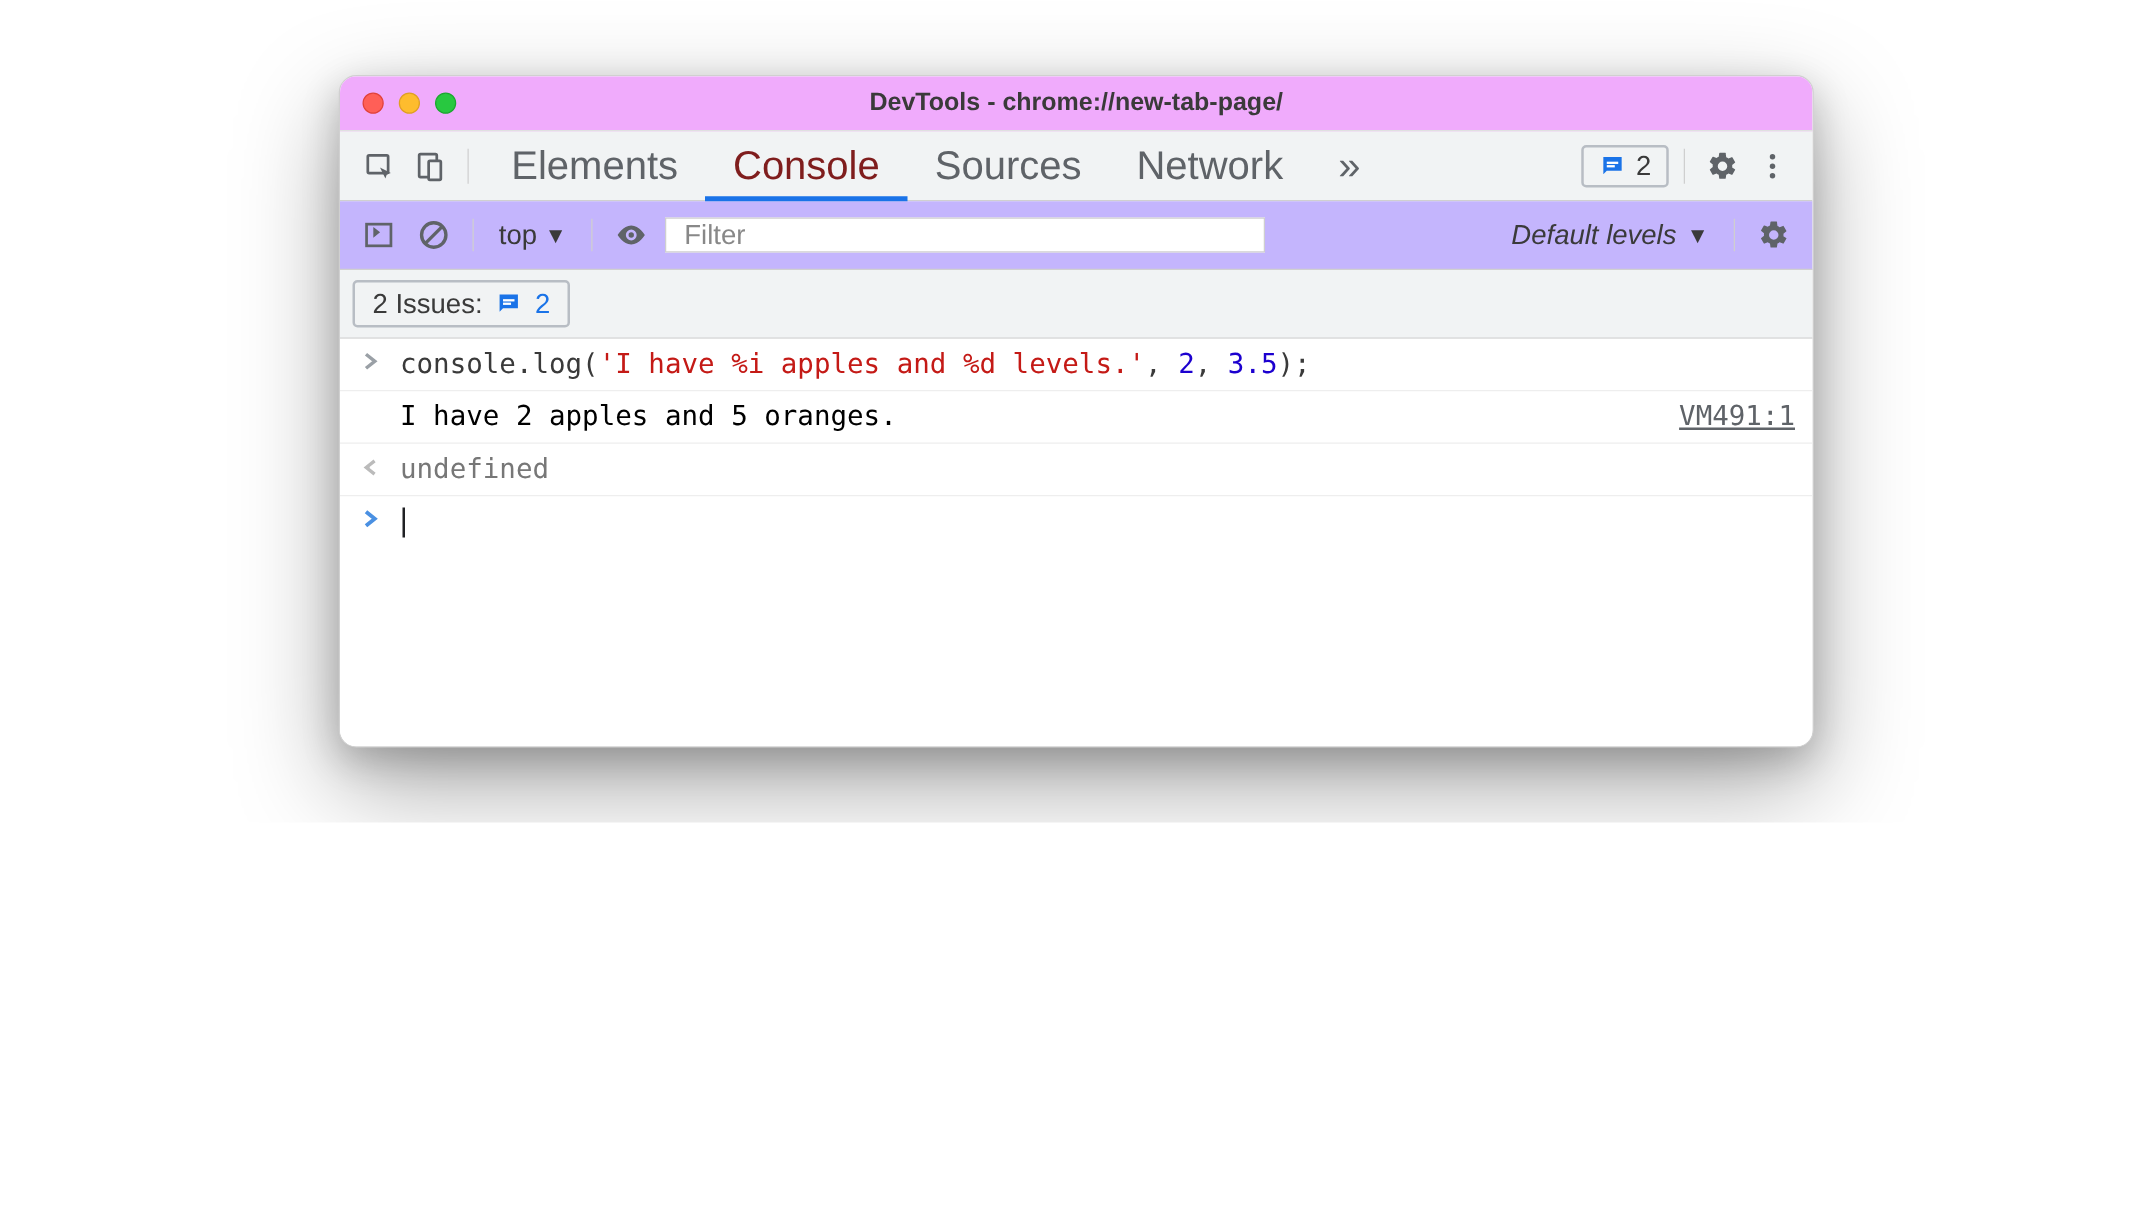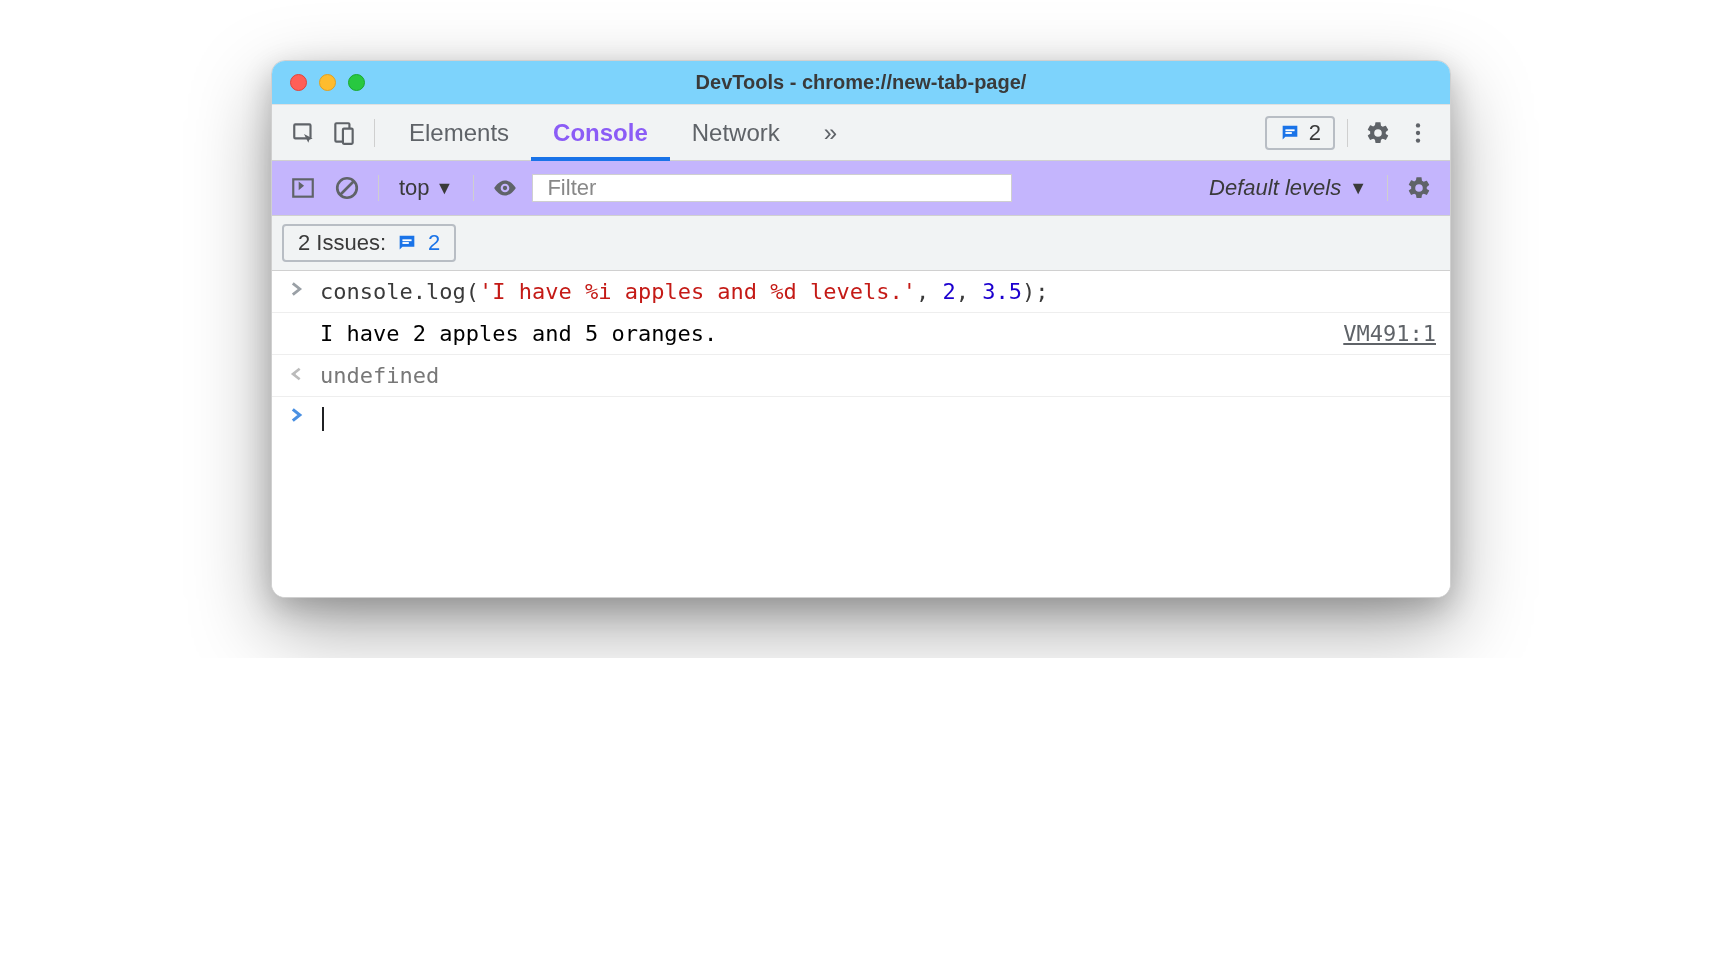--- a/index.html
+++ b/index.html
@@ -14,21 +14,21 @@
 .window {
   width: 1180px;
   background: #fff;
   border-radius: 14px;
   box-shadow: 0 30px 80px rgba(0,0,0,0.35), 0 10px 30px rgba(0,0,0,0.2);
   overflow: hidden;
   border: 1px solid #d0d0d0;
 }
 .titlebar {
   height: 44px;
-  background: #7dd3fc;
+  background: #f0abfc;
   border-bottom: 1px solid #e0e0e0;
   display: flex;
   align-items: center;
   padding: 0 18px;
   position: relative;
 }
 .traffic-lights { display: flex; gap: 12px; }
 .tl { width: 17px; height: 17px; border-radius: 50%; }
 .tl.red { background: #ff5f57; border: 1px solid #e14239; }
 .tl.yellow { background: #febc2e; border: 1px solid #dfa022; }
@@ -58,26 +58,26 @@
   cursor: pointer;
 }
 .tabbar .divider {
   width: 1px; height: 28px; background: #cfcfcf; margin: 0 8px;
 }
 .tabs { display: flex; align-items: stretch; height: 100%; gap: 0; }
 .tab {
   padding: 0 22px;
   display: flex;
   align-items: center;
-  font-size: 24px;
+  font-size: 32px;
   color: #5f6368;
   cursor: pointer;
   position: relative;
 }
-.tab.active { color: #8b5cf6; font-weight: 700; }
+.tab.active { color: #7f1d1d; font-weight: 400; }
 .tab.active::after {
   content: "";
   position: absolute;
   left: 0; right: 0; bottom: -1px;
   height: 4px;
   background: #1a73e8;
 }
 .spacer { flex: 1; }
 .badge-btn {
   display: flex; align-items: center; gap: 8px;
@@ -216,20 +216,21 @@
     <div class="icon-btn">
       <svg class="svg-icon" viewBox="0 0 24 24" fill="none" stroke="currentColor" stroke-width="2">
         <rect x="4" y="3" width="13" height="17" rx="1"></rect>
         <rect x="11" y="8" width="9" height="14" rx="1" fill="#f1f3f4"></rect>
       </svg>
     </div>
     <div class="divider"></div>
     <div class="tabs">
       <div class="tab">Elements</div>
       <div class="tab active">Console</div>
+      <div class="tab">Sources</div>
       <div class="tab">Network</div>
       <div class="tab">»</div>
     </div>
     <div class="spacer"></div>
     <div class="badge-btn">
       <svg width="22" height="22" viewBox="0 0 24 24" fill="currentColor">
         <path d="M4 4h16v12H7l-3 3z"></path>
         <rect x="7" y="8" width="10" height="2" fill="#fff"></rect>
         <rect x="7" y="11" width="7" height="2" fill="#fff"></rect>
       </svg>

